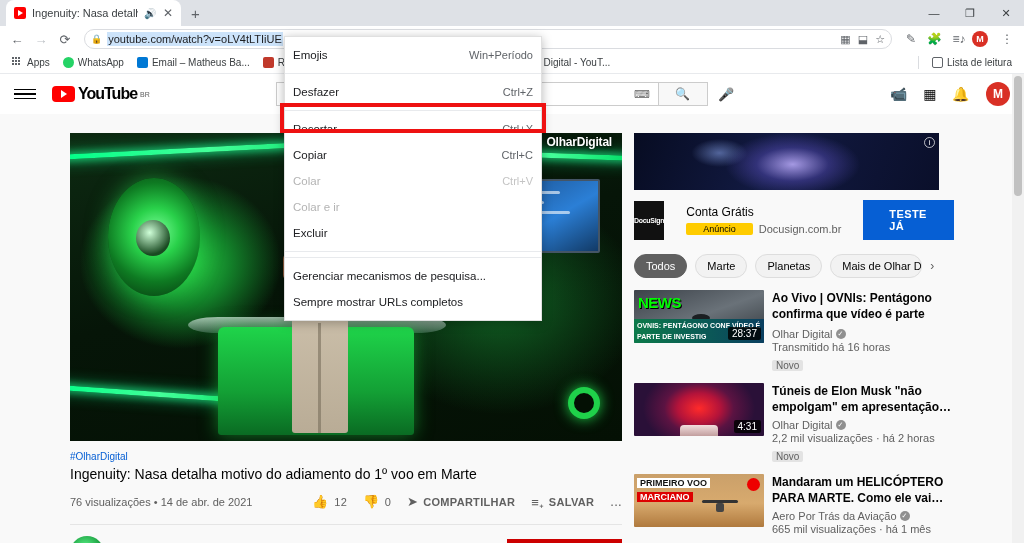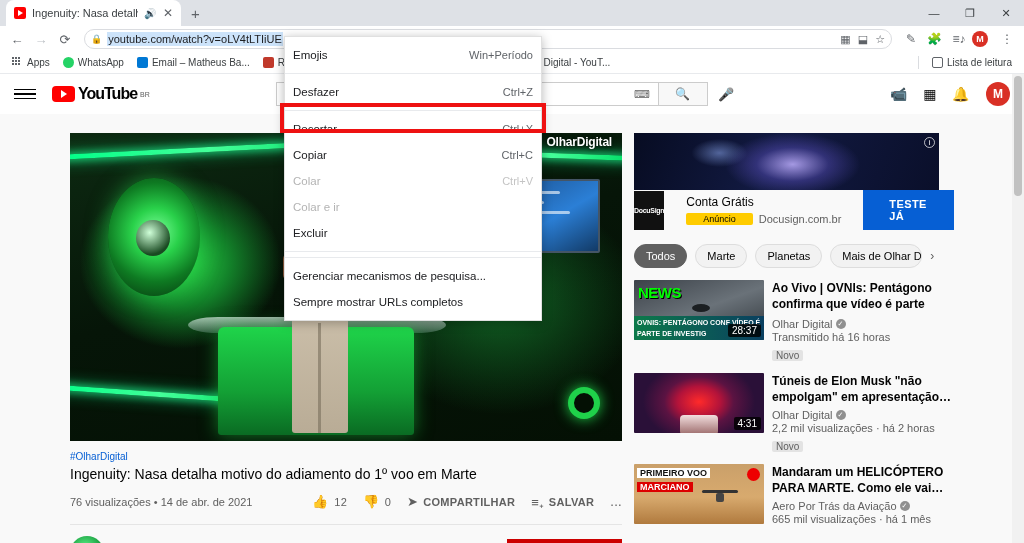--- a/index.html
+++ b/index.html
@@ -260,21 +260,21 @@
     background:
       radial-gradient(ellipse 90px 42px at 52% 55%, rgba(190,175,255,.85) 0%, rgba(90,80,190,.45) 40%, rgba(10,14,45,0) 75%),
       radial-gradient(ellipse 40px 20px at 28% 35%, rgba(150,180,255,.5), rgba(10,14,45,0) 70%),
       linear-gradient(110deg,#070c22 0%, #121a42 45%, #0a0f2a 100%);
   }
   .ad-info {
     position: absolute; right: 4px; top: 4px; width: 11px; height: 11px;
     border: 1px solid rgba(255,255,255,.7); border-radius: 50%; color: #fff;
     font-size: 8px; display: flex; align-items: center; justify-content: center;
   }
-  .ad-row { display: flex; align-items: center; gap: 22px; }
+  .ad-row { display: flex; align-items: center; gap: 22px; margin-top: 10px; }
   .ad-logo {
     width: 39px; height: 39px; background: #111; color: #fff; font-size: 7px;
     display: flex; align-items: center; justify-content: center;
     font-weight: bold; letter-spacing: -.3px;
   }
   .ad-title { font-size: 12px; color: #030303; font-weight: 500; }
   .ad-sub { display: flex; align-items: center; gap: 6px; margin-top: 4px; }
   .ad-badge {
     background: #fc0; color: #000; font-size: 9px; padding: 1px 17px;
     border-radius: 2px; font-weight: 500;
@@ -289,21 +289,21 @@
     border: 1px solid #ddd; border-radius: 14px; padding: 5px 11px;
     font-size: 11px; color: #030303; background: #f2f2f2; white-space: nowrap;
   }
   .chip.active { background: #606060; color: #fff; border-color: #606060; }
   .chip.clipped { max-width: 92px; overflow: hidden; }
   .chip-next { font-size: 12px; color: #606060; }
 
   .rec-list { margin-top: 12px; }
   .rec { display: flex; gap: 8px; margin-bottom: 10px; }
   .rec-thumb {
-    width: 130px; height: 60px; position: relative; flex: none;
+    width: 130px; height: 53px; position: relative; flex: none;
     overflow: hidden; border-radius: 1px;
   }
   .rec-dur {
     position: absolute; right: 3px; bottom: 3px; background: rgba(0,0,0,.82);
     color: #fff; font-size: 10px; padding: 1px 4px; border-radius: 2px;
     font-weight: 500;
   }
   .rec-info { flex: 1; min-width: 0; }
   .rec-title {
     font-size: 12px; font-weight: bold; color: #030303; line-height: 1.35;

